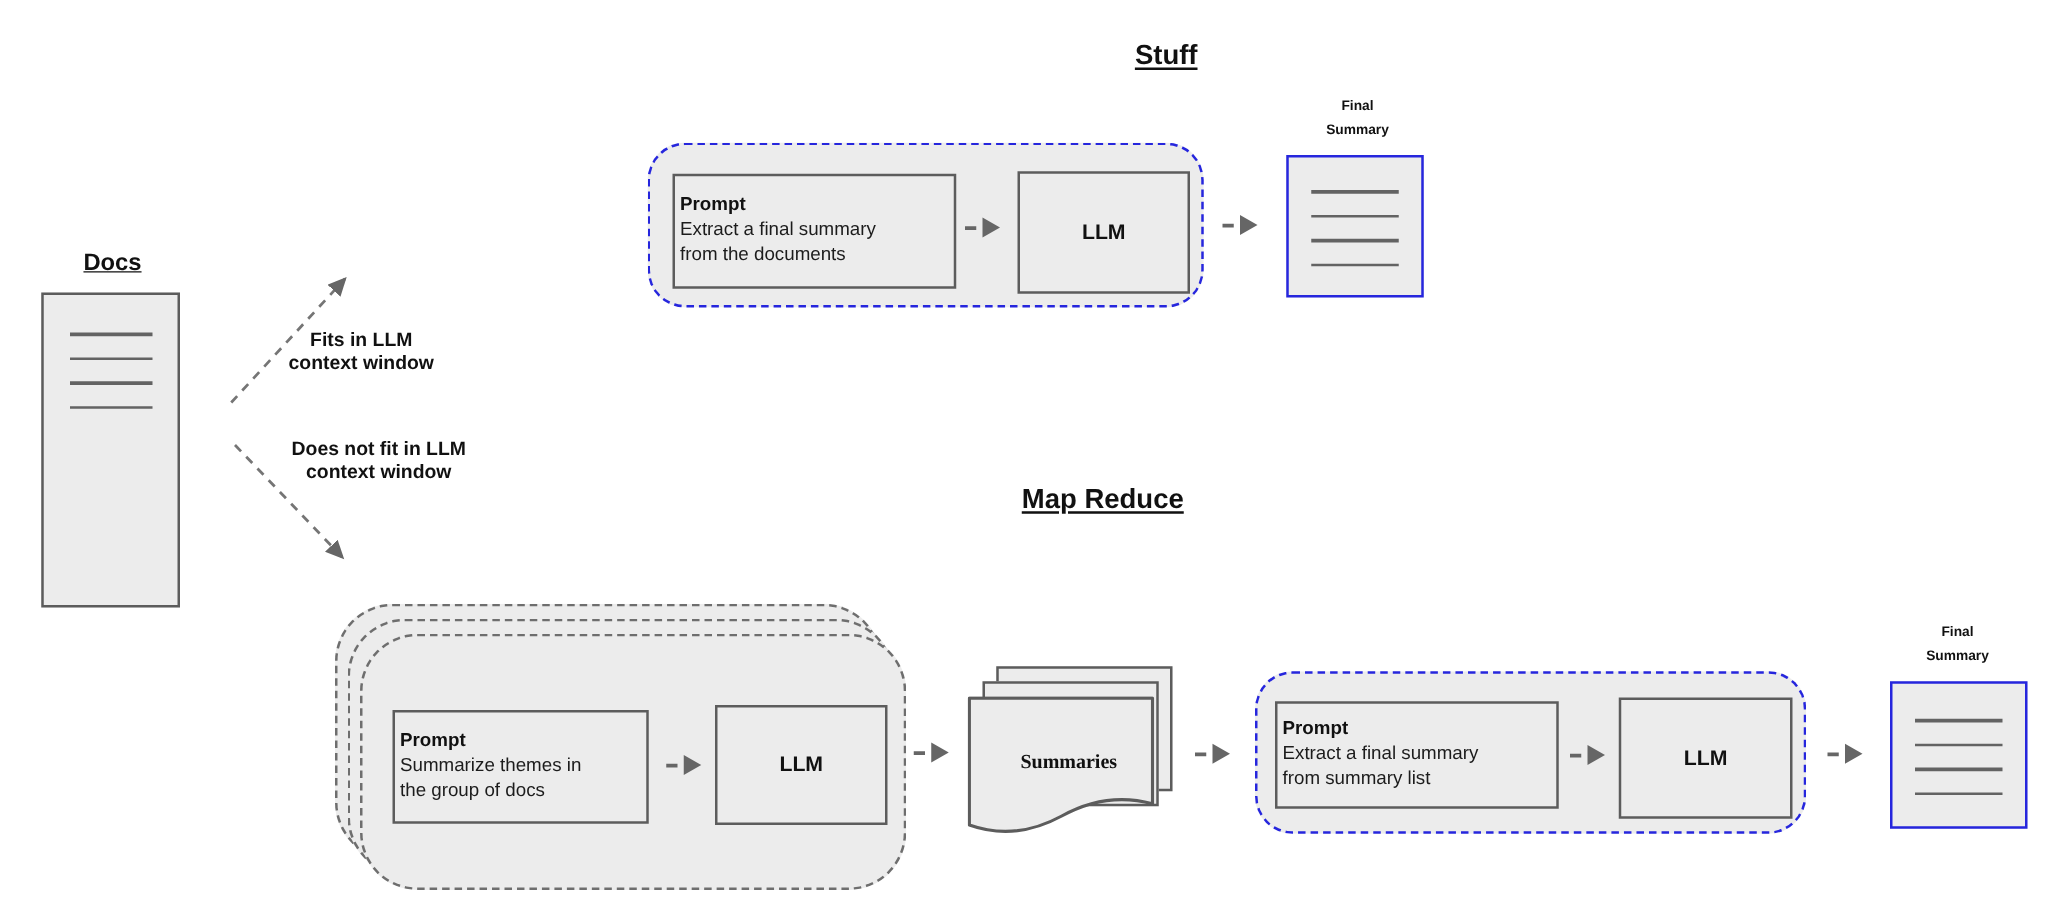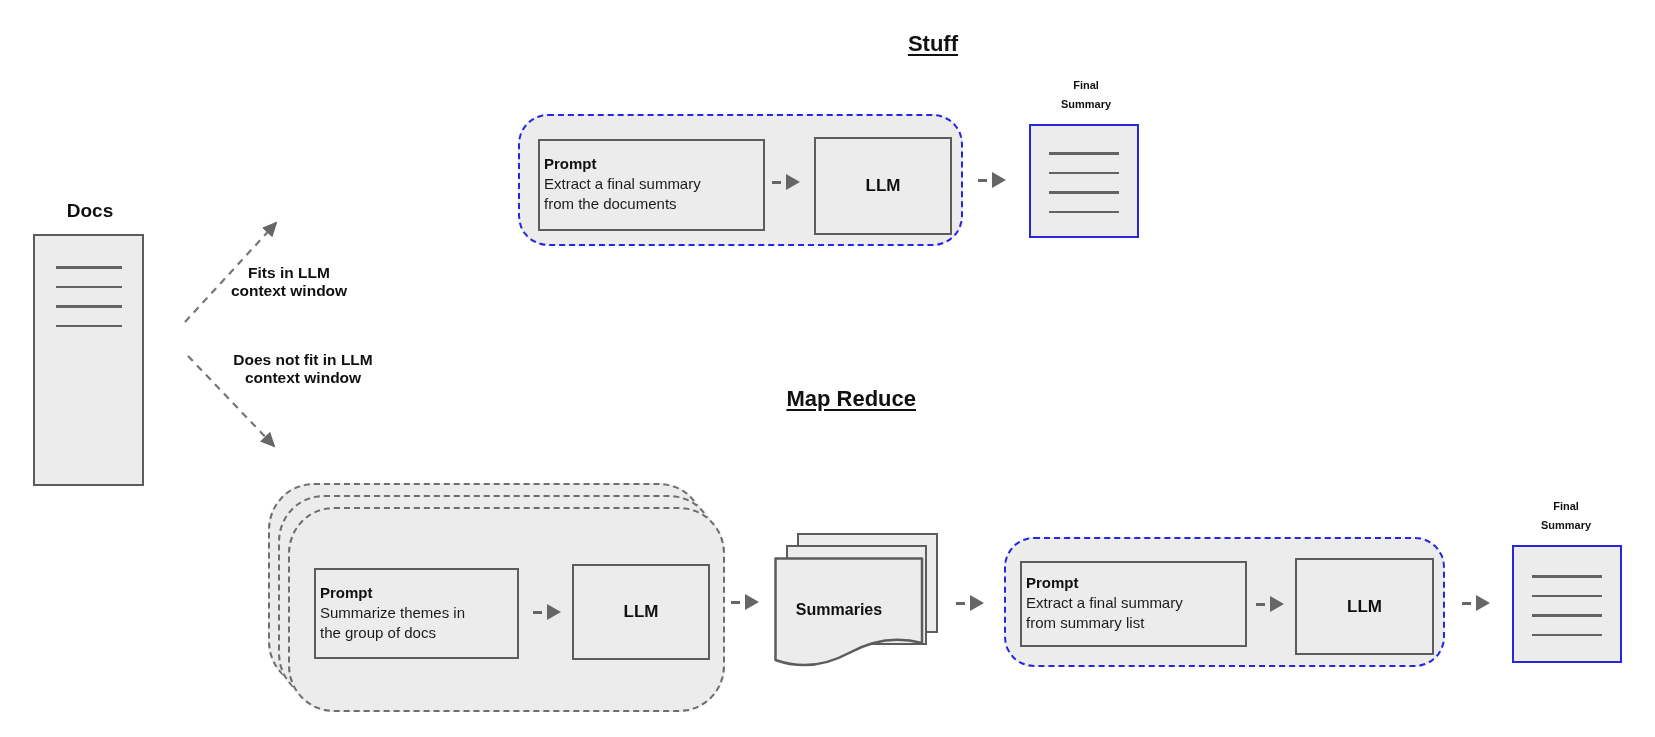--- a/index.html
+++ b/index.html
@@ -9,21 +9,21 @@
   .box{position:absolute;background:#ececec;border:2px solid #5c5c5c;box-sizing:border-box;}
   .chain{position:absolute;background:#ececec;border:2.5px dashed #2626dd;border-radius:30px;box-sizing:border-box;}
   .stack{position:absolute;width:437px;height:205px;background:#ececec;border:2px dashed #6e6e6e;
          border-radius:46px;box-sizing:border-box;}
   .fsbox{position:absolute;background:#ececec;border:2.5px solid #2626dd;box-sizing:border-box;}
   .prompt-box{padding:13px 0 0 4px;font-size:15px;line-height:20px;color:#1c1c1c;}
   .prompt-title{font-weight:700;color:#111;}
   .llm-box{display:flex;align-items:center;justify-content:center;font-weight:700;font-size:17px;}
   .title{position:absolute;font-size:22px;font-weight:700;text-decoration:underline;text-underline-offset:3px;text-align:right;}
   .label{position:absolute;font-weight:700;text-align:center;}
-  .docs-label{font-size:19px;}
+  .docs-label{font-size:19px;text-decoration:underline;}
   .branch-label{font-size:15.5px;line-height:18px;}
   .fs-label{font-size:11px;line-height:19px;}
   .sum-label{font-size:16px;}
   .dline{height:2.5px;background:#636363;margin:0 auto 17px;}
   .docs-doc{padding-top:30px;}
   .docs-doc .dline{width:66px;}
   .fsbox{padding-top:26px;}
   .fsbox .dline{width:70px;}
   .harrow{position:absolute;display:flex;align-items:center;}
   .hdash{width:9px;height:3px;background:#666;margin-right:5px;}
@@ -86,21 +86,21 @@
     <div>Final</div>
     <div>Summary</div>
   </div>
   <div class="fsbox" style="left:1029px;top:124px;width:110px;height:114px;">
     <div class="dline"></div>
     <div class="dline"></div>
     <div class="dline"></div>
     <div class="dline"></div>
   </div>
 
-  <div class="title" style="left:756px;top:386px;width:160px;">Map Reduce</div>
+  <div class="title" style="left:787px;top:386px;width:160px;">Map Reduce</div>
 
   <div class="stack" style="left:268px;top:483px;"></div>
   <div class="stack" style="left:278px;top:495px;"></div>
   <div class="stack" style="left:288px;top:507px;">
     <div class="box prompt-box" style="left:24px;top:59px;width:205px;height:91px;">
       <div class="prompt-title">Prompt</div>
       <div>Summarize themes in</div>
       <div>the group of docs</div>
     </div>
     <div class="harrow" style="left:243px;top:95px;">
@@ -113,21 +113,21 @@
   <div class="harrow" style="left:731px;top:594px;">
     <span class="hdash"></span>
       <span class="htri"></span>
   </div>
 
   <div class="sheet" style="left:797px;top:533px;"></div>
   <div class="sheet" style="left:786px;top:545px;"></div>
   <svg class="overlay" style="left:774px;top:557px;" width="150" height="116" viewBox="0 0 150 116">
     <path d="M1.5 1.5 H148 V86 Q111 76 75 96 Q38 116 1.5 103 Z" fill="#ececec" stroke="#5c5c5c" stroke-width="2.5" stroke-linejoin="round"></path>
   </svg>
-  <div class="label sum-label" style="left:764px;top:601px;width:150px;">Summaries</div>
+  <div class="label sum-label" style="left:780px;top:601px;width:150px;font-family:Liberation Serif, serif;">Summaries</div>
 
   <div class="harrow" style="left:956px;top:595px;">
     <span class="hdash"></span>
       <span class="htri"></span>
   </div>
 
   <div class="chain" style="left:1004px;top:537px;width:441px;height:130px;">
     <div class="box prompt-box" style="left:14px;top:22px;width:227px;height:86px;padding-top:10px;">
       <div class="prompt-title">Prompt</div>
       <div>Extract a final summary</div>

